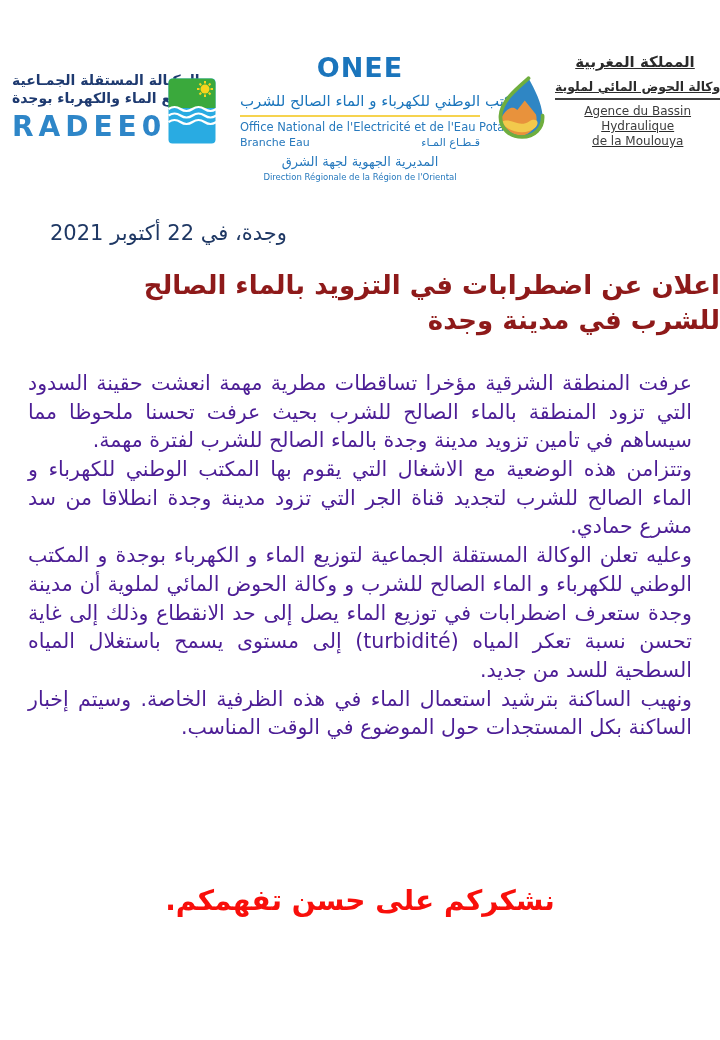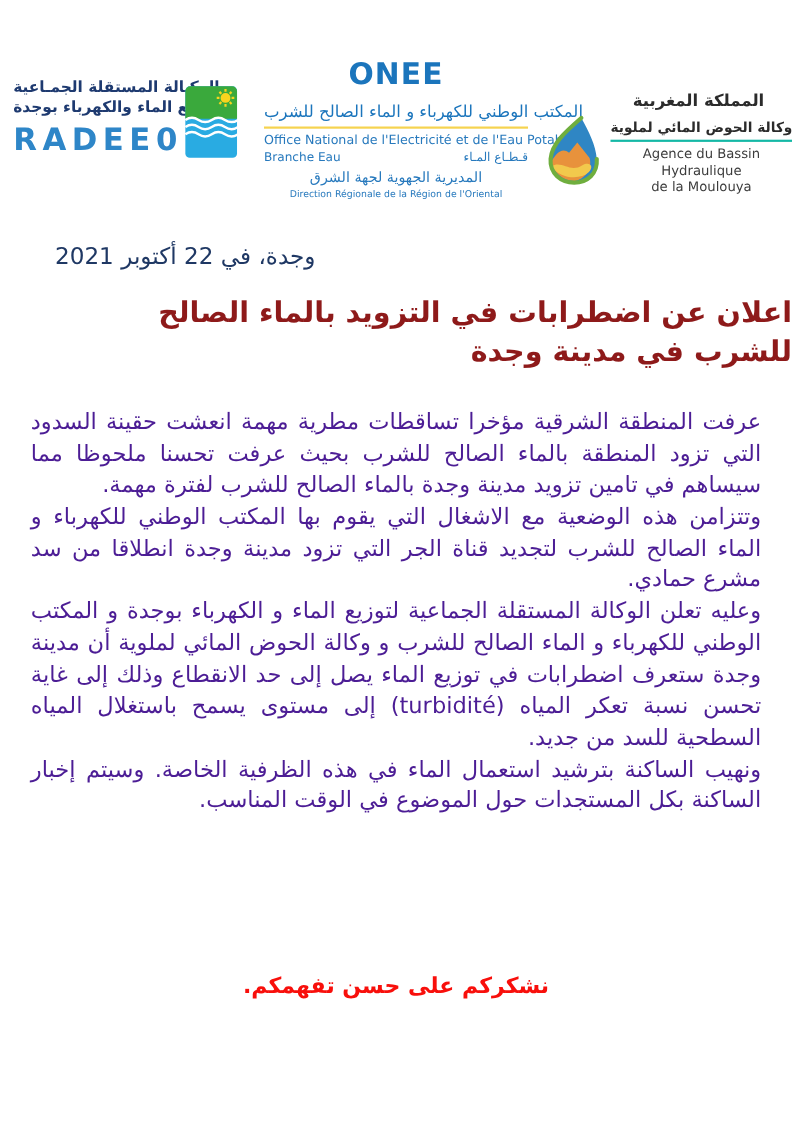--- a/index.html
+++ b/index.html
@@ -17,36 +17,36 @@
 
   .hdr-onee{position:absolute;left:240px;top:52px;width:240px;text-align:center;color:#1b75bc;}
   .o-word{font-size:27px;font-weight:800;letter-spacing:1px;color:#1b75bc;}
   .o-ar{font-size:15px;margin-top:9px;white-space:nowrap;}
   .o-rule{height:2px;background:#f6d34f;margin:5px 0 3px;}
   .o-fr{font-size:11.5px;color:#2779bd;white-space:nowrap;}
   .o-branch{display:flex;justify-content:space-between;font-size:11px;color:#2779bd;margin-top:2px;}
   .o-dir-ar{font-size:13px;color:#2779bd;margin-top:5px;}
   .o-dir-fr{font-size:8.5px;color:#2779bd;margin-top:3px;}
 
-  .hdr-abhm{position:absolute;left:494px;top:82px;width:220px;color:#2b2b2b;}
+  .hdr-abhm{position:absolute;left:494px;top:53px;width:220px;color:#2b2b2b;text-decoration:underline;}
   .a-kingdom{font-size:15px;font-weight:bold;text-align:center;margin-left:62px;white-space:nowrap;}
   .a-row{display:flex;gap:5px;margin-top:4px;align-items:flex-start;}
   .a-col{flex:1;text-align:center;}
-  .a-ar{font-size:12.5px;font-weight:bold;padding:4px 0 4px;border-bottom:2px solid #14b8a6;white-space:nowrap;}
+  .a-ar{font-size:12.5px;font-weight:bold;padding:4px 0 4px;border-bottom:2px solid #404040;white-space:nowrap;}
   .a-fr{font-size:12px;color:#3c3c3c;margin-top:4px;line-height:1.25;}
 
   
   .date-line{position:absolute;top:221px;left:50px;font-size:21px;color:#1f3864;direction:rtl;}
   .doc-title{position:absolute;top:268px;left:0;right:0;text-align:right;direction:rtl;
              font-size:26px;font-weight:bold;color:#8e1a1a;line-height:1.35;}
   .doc-body{position:absolute;top:369px;left:28px;right:28px;direction:rtl;
             font-size:20.5px;color:#4c1d95;text-align:justify;line-height:1.4;}
   .doc-body p{margin:0;}
   .closing-line{position:absolute;top:884px;left:0;right:0;text-align:center;direction:rtl;
-                font-size:20px;font-weight:bold;color:#f80f0b;}
+                font-size:28px;font-weight:bold;color:#f80f0b;}
 </style>
 </head>
 <body>
 
 <div class="page">
 
   <div class="hdr-radeeo">
     <div class="r-text">
       <div class="r-ar">الوكـالة المستقلة الجمـاعية</div>
       <div class="r-ar">لتوزيع الماء والكهرباء بوجدة</div>

